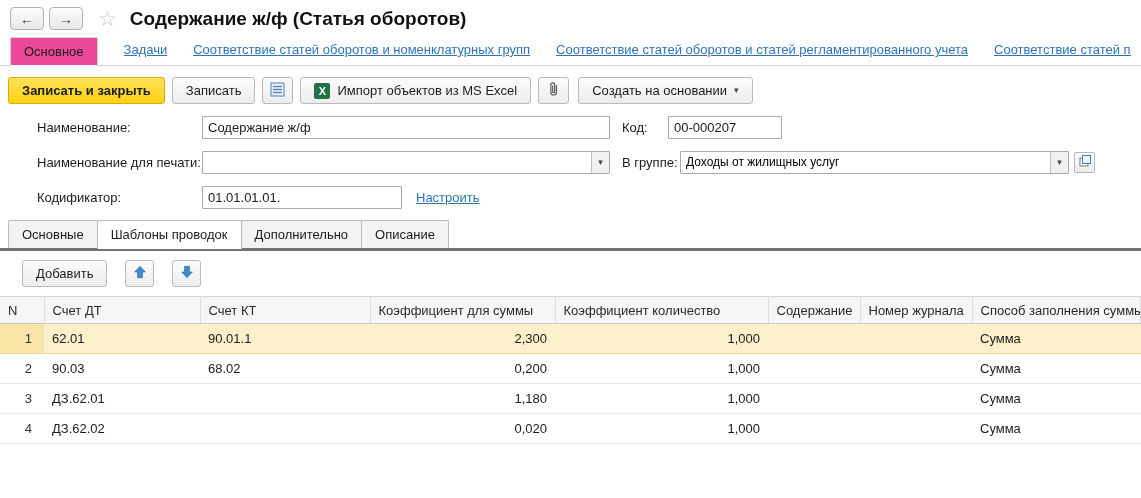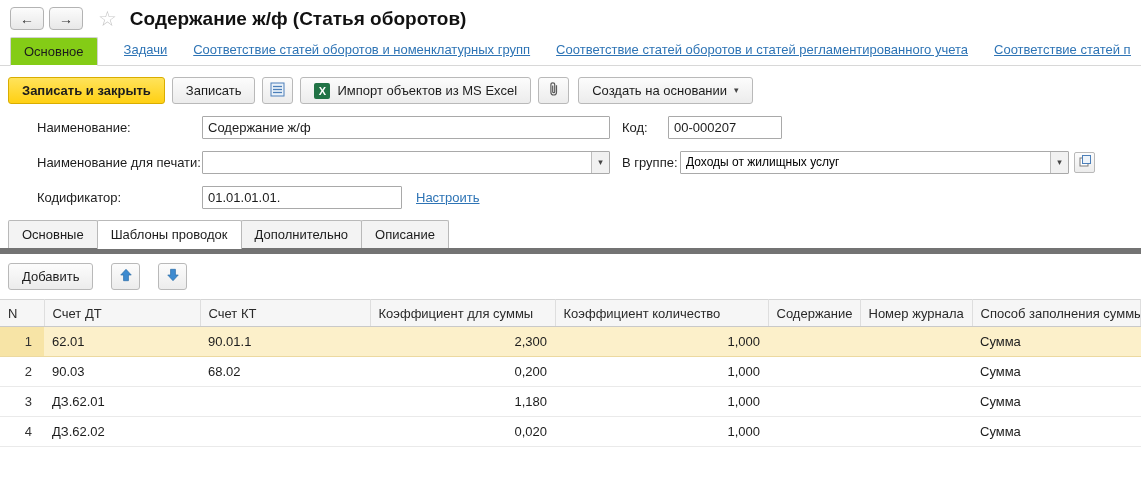--- a/index.html
+++ b/index.html
@@ -21,21 +21,21 @@
     font-size:14px; cursor:pointer; color:#333;
   }
   .nav-btn.fwd { color:#2f2f2f; }
   .star { color:#c7c7c7; font-size:21px; margin:0 8px 0 10px; line-height:1; }
   .title { font-size:19px; font-weight:bold; color:#111; }
 
   
   .navbar { display:flex; align-items:flex-end; gap:26px; padding:4px 10px 0 10px;
             border-bottom:1px solid #d8d8d8; height:33px; }
   .nav-main {
-    background:#84cc16; border:1px solid #d2d2d2; border-bottom:1px solid #fff;
+    background:#ec4899; border:1px solid #d2d2d2; border-bottom:1px solid #fff;
     margin-bottom:-1px; padding:6px 13px; border-radius:2px 2px 0 0; color:#1c1c1c; cursor:pointer;
   }
   .nav-link { color:#2e74b5; text-decoration:underline; cursor:pointer; padding-bottom:8px;
               white-space:nowrap; }
   .navbar-clip { overflow:hidden; white-space:nowrap; display:flex; gap:26px; align-items:flex-end; }
 
   
   .toolbar { display:flex; align-items:center; gap:7px; padding:11px 8px 9px 8px; }
   .btn {
     height:27px; padding:0 13px; border:1px solid #b9b9b9; border-radius:3px;
@@ -72,30 +72,30 @@
   .combo-btn { width:18px; background:#f1f1f1; border-left:1px solid #bdbdbd;
                display:flex; align-items:center; justify-content:center; cursor:pointer; }
   .w-print { width:408px; }
   .w-group { width:389px; }
   .open-btn { width:21px; height:21px; margin-left:5px; border:1px solid #b9b9b9; border-radius:2px;
               background:linear-gradient(#fcfcfc,#ececec); display:flex; align-items:center;
               justify-content:center; cursor:pointer; }
   .link { color:#2e74b5; text-decoration:underline; cursor:pointer; margin-left:14px; }
 
   
-  .tabstrip { display:flex; padding-left:8px; border-bottom:6px solid #737373; margin-top:2px; }
+  .tabstrip { display:flex; padding-left:8px; border-bottom:3px solid #737373; margin-top:2px; }
   .tab {
     padding:6px 13px; border:1px solid #b9b9b9; border-bottom:none;
     background:#f3f3f3; margin-right:-1px; border-radius:2px 2px 0 0;
     cursor:pointer; position:relative; color:#1c1c1c;
   }
   .tab.active { background:#fff; z-index:2; margin-bottom:-1px; padding-bottom:7px; }
 
   
-  .grid-toolbar { display:flex; align-items:flex-start; gap:18px; padding:9px 8px; }
+  .grid-toolbar { display:flex; align-items:flex-start; gap:18px; padding:9px 8px;margin-left:14px; }
   .arrow-btn { width:29px; height:27px; padding:0; justify-content:center; }
 
   
   table { border-collapse:collapse; width:1141px; table-layout:fixed; }
   thead th {
     background:#f6f6f6; font-weight:normal; text-align:left; color:#2a2a2a;
     padding:5px 8px; height:27px;
     border-top:1px solid #d5d5d5; border-bottom:1px solid #c9c9c9;
     border-right:1px solid #dedede; overflow:hidden; white-space:nowrap;
   }

